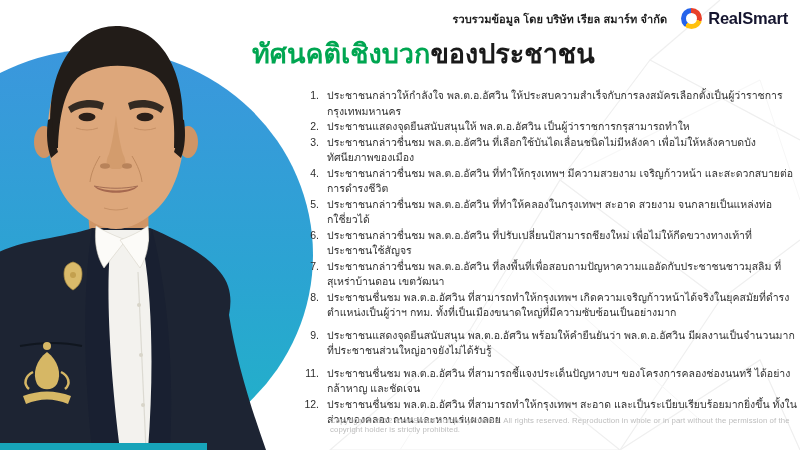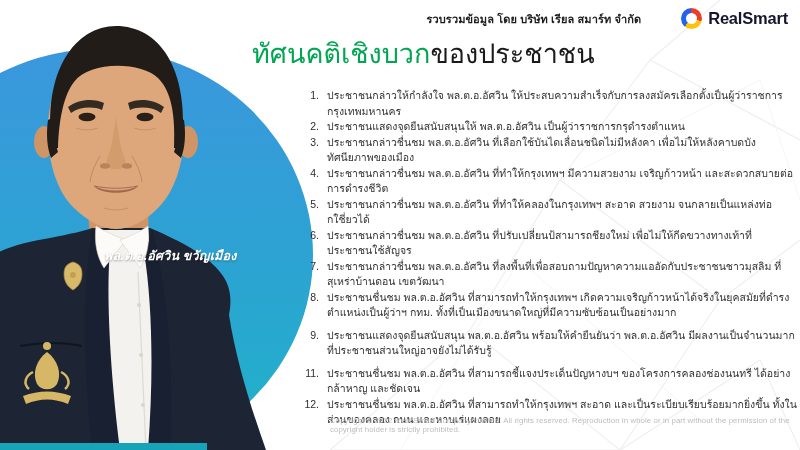--- a/index.html
+++ b/index.html
@@ -17,28 +17,28 @@
 
   .photo-caption {
     position:absolute; left:104px; top:246px; width:200px;
     font-size:12.5px; font-style:italic; font-weight:700; color:#ffffff;
     text-shadow:0 1px 2px rgba(0,0,0,.35); letter-spacing:.2px;
   }
 
   
   .header { position:absolute; top:8px; right:12px; display:flex; align-items:center; gap:14px; }
   .attribution { font-size:11px; font-weight:700; color:#1c1c1c; letter-spacing:.1px; }
-  .brand { display:flex; align-items:center; gap:6px;margin-left:26px; }
+  .brand { display:flex; align-items:center; gap:6px; }
   .brand-mark { position:relative; width:21px; height:21px; border-radius:50%;
     background:conic-gradient(from 220deg, #2563eb 0 38%, #e8402a 38% 68%, #ffc10e 68% 100%); }
   .brand-mark::after { content:""; position:absolute; inset:5px; background:#ffffff; border-radius:50%; }
   .brand-word { font-size:16.5px; font-weight:800; color:#15152f; letter-spacing:-.2px; }
 
   
-  .title { position:absolute; left:252px; top:36px; font-size:27px; font-weight:400; line-height:36px; white-space:nowrap; }
+  .title { position:absolute; left:252px; top:36px; font-size:27px; font-weight:700; line-height:36px; white-space:nowrap; }
   .title .hl { color:#00a651; }
   .title .rest { color:#1a1a1a; }
 
   
   .list { position:absolute; left:299px; top:88px; width:498px; list-style:none; }
   .list li { display:grid; grid-template-columns:20px 1fr; column-gap:8px;
     font-size:10.5px; line-height:15.5px; color:#333333; font-weight:500; }
   .list li .num { text-align:right; color:#2e2e2e; }
   .list li:nth-child(8), .list li:nth-child(9) { margin-bottom:7px; }
 
@@ -134,40 +134,39 @@
         <path d="M0 -20 C-11 -12 -15 2 -10 12 C-6 19 6 19 10 12 C15 2 11 -12 0 -20 Z" fill="#d6b765"></path>
         <path d="M-14 0 C-22 4 -24 12 -18 17" stroke="#d6b765" stroke-width="2.5" fill="none"></path>
         <path d="M14 0 C22 4 24 12 18 17" stroke="#d6b765" stroke-width="2.5" fill="none"></path>
         <path d="M-24 24 C-8 18 8 18 24 24 L21 32 C7 26 -7 26 -21 32 Z" fill="#d6b765"></path>
       </g>
 
       <rect x="0" y="443" width="207" height="7" fill="#17a4b9"></rect>
     </svg>
   </div>
 
-  <div class="photo-caption">พล.ต.อ.อัศวิน ขวัญเมือง</div>
 
   <div class="header">
     <span class="attribution">รวบรวมข้อมูล โดย บริษัท เรียล สมาร์ท จำกัด</span>
     <span class="brand">
       <span class="brand-mark"></span>
       <span class="brand-word">RealSmart</span>
     </span>
   </div>
 
   <h1 class="title"><span class="hl">ทัศนคติเชิงบวก</span><span class="rest">ของประชาชน</span></h1>
 
   <ol class="list">
     <li>
         <span class="num">1.</span>
         <span class="txt">ประชาชนกล่าวให้กำลังใจ พล.ต.อ.อัศวิน ให้ประสบความสำเร็จกับการลงสมัครเลือกตั้งเป็นผู้ว่าราชการกรุงเทพมหานคร</span>
       </li>
     <li>
         <span class="num">2.</span>
-        <span class="txt">ประชาชนแสดงจุดยืนสนับสนุนให้ พล.ต.อ.อัศวิน เป็นผู้ว่าราชการกรุดำรงตำแหน</span>
+        <span class="txt">ประชาชนแสดงจุดยืนสนับสนุนให้ พล.ต.อ.อัศวิน เป็นผู้ว่าราชการกรุสามารถทำให</span>
       </li>
     <li>
         <span class="num">3.</span>
         <span class="txt">ประชาชนกล่าวชื่นชม พล.ต.อ.อัศวิน ที่เลือกใช้บันไดเลื่อนชนิดไม่มีหลังคา เพื่อไม่ให้หลังคาบดบังทัศนียภาพของเมือง</span>
       </li>
     <li>
         <span class="num">4.</span>
         <span class="txt">ประชาชนกล่าวชื่นชม พล.ต.อ.อัศวิน ที่ทำให้กรุงเทพฯ มีความสวยงาม เจริญก้าวหน้า และสะดวกสบายต่อการดำรงชีวิต</span>
       </li>
     <li>

